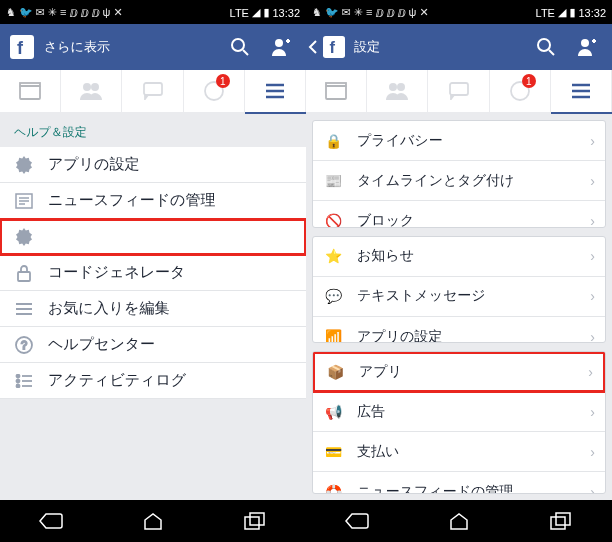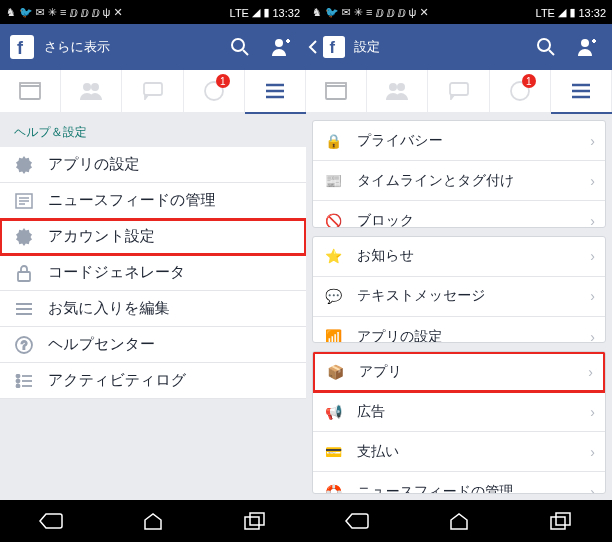--- a/index.html
+++ b/index.html
@@ -147,21 +147,20 @@
           </span>
           <span>ニュースフィードの管理</span>
         </div>
       <div class="item hl">
           <span class="ico">
             <svg width="18" height="18" viewBox="0 0 18 18" fill="#9aa3b2">
               <circle cx="9" cy="9" r="3" fill="#fff"></circle>
               <path d="M9 0l1.8 2.5 3-.7.7 3 2.5 1.8L15.5 9l1.5 2.4-2.5 1.8-.7 3-3-.7L9 18l-1.8-2.5-3 .7-.7-3L1 11.4 2.5 9 1 6.6l2.5-1.8.7-3 3 .7z"></path>
             </svg>
           </span>
-          <span>アカウント設定</span>
         </div>
       <div class="item">
           <span class="ico">
             <svg width="16" height="18" viewBox="0 0 16 18" fill="none" stroke="#9aa3b2" stroke-width="1.8">
               <rect x="2" y="8" width="12" height="9" rx="1"></rect>
               <path d="M5 8V5a3 3 0 016 0v3"></path>
             </svg>
           </span>
           <span>コードジェネレータ</span>
         </div>

